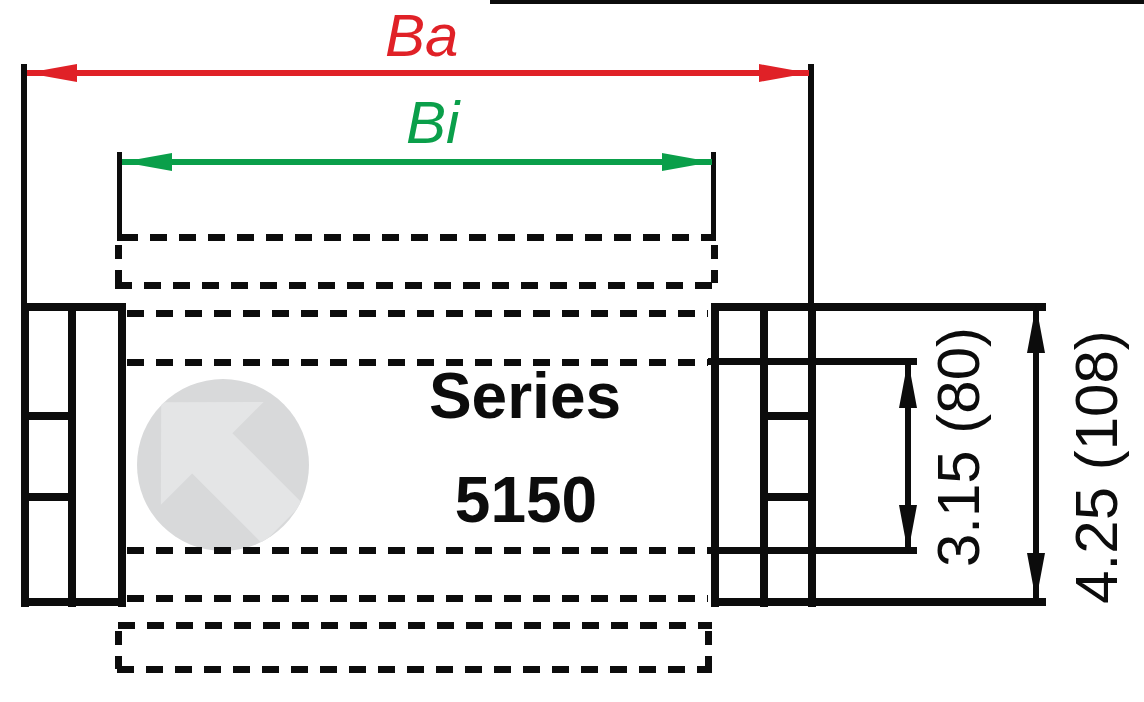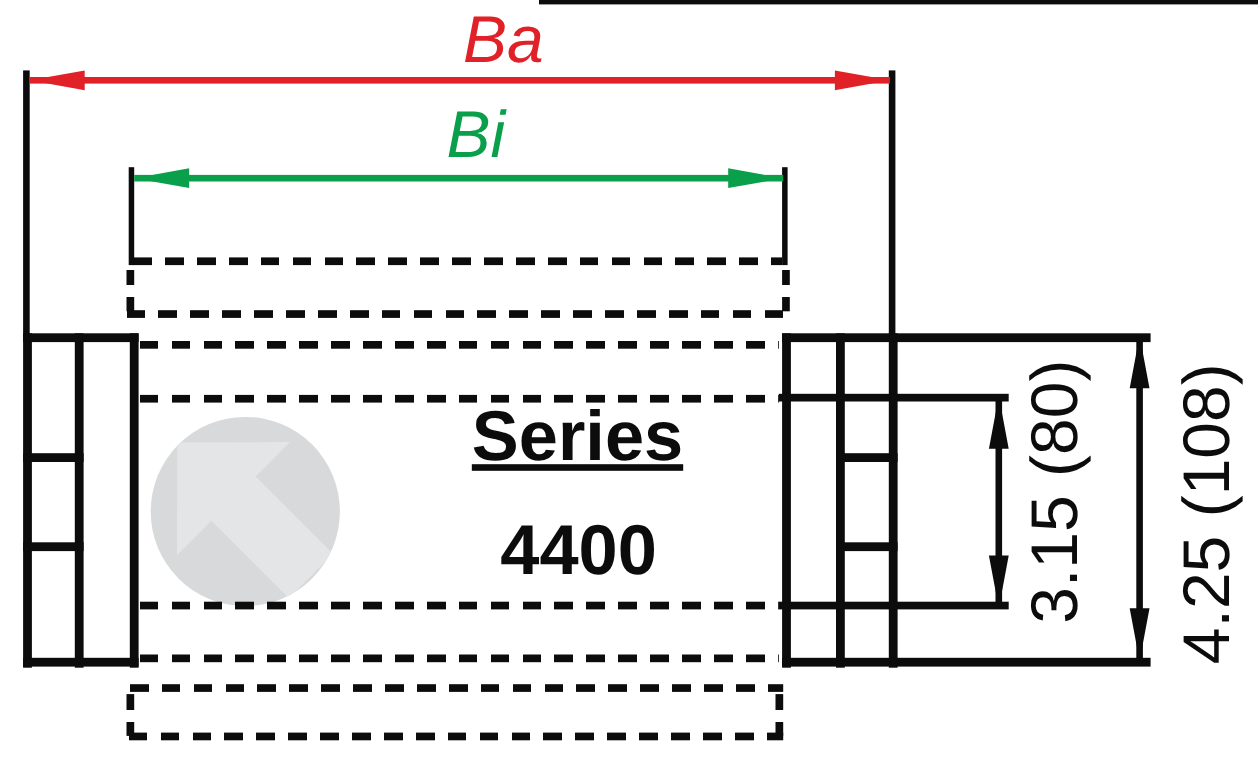--- a/index.html
+++ b/index.html
@@ -19,21 +19,21 @@
   .arr-left {border-top:9px solid transparent;border-bottom:9px solid transparent;border-right:50px solid var(--c,#0c0c0c);}
   .arr-right{border-top:9px solid transparent;border-bottom:9px solid transparent;border-left:50px solid var(--c,#0c0c0c);}
   .arr-up   {border-left:9px solid transparent;border-right:9px solid transparent;border-bottom:48px solid var(--line-black,#0c0c0c);}
   .arr-down {border-left:9px solid transparent;border-right:9px solid transparent;border-top:48px solid var(--line-black,#0c0c0c);}
   .red  {--c:var(--outer-width-accent,#e02127);}
   .green{--c:var(--inner-width-accent,#0a9f4a);}
   .ba-line{position:absolute;background:var(--outer-width-accent,#e02127);}
   .bi-line{position:absolute;background:var(--inner-width-accent,#0a9f4a);}
   
   .t{position:absolute;white-space:nowrap;}
-  .lbl-ba{font:italic 400 60px/1.05 "Liberation Sans",sans-serif;color:var(--outer-width-accent,#e02127);margin-left:36px;}
+  .lbl-ba{font:italic 400 60px/1.05 "Liberation Sans",sans-serif;color:var(--outer-width-accent,#e02127);}
   .lbl-bi{font:italic 400 60px/1.05 "Liberation Sans",sans-serif;color:var(--inner-width-accent,#0a9f4a);}
   .series{font:700 64px/1 "Liberation Sans",sans-serif;color:#0c0c0c;transform:translate(-50%,-50%);}
   .dim-rot{font:400 60px/1 "Liberation Sans",sans-serif;color:#0c0c0c;
     transform:translate(-50%,-50%) rotate(-90deg);}
   
   .badge{position:absolute;left:137px;top:379px;width:172px;height:172px;border-radius:50%;
     background:var(--watermark-circle-fill,#d8d9da);overflow:hidden;}
   .badge-arrow{position:absolute;left:6px;top:-2px;width:158px;height:172px;
     background:var(--watermark-arrow-fill,#e4e5e6);
     clip-path:polygon(50% 0,96% 42%,68% 42%,68% 100%,32% 100%,32% 42%,4% 42%);
@@ -109,16 +109,16 @@
   <div class="t dim-rot" style="left:959px;top:447px;">3.15 (80)</div>
 
   <div class="ln" style="left:1033px;top:307px;width:6px;height:294px;"></div>
   <div class="arr arr-up" style="left:1027px;top:305px;"></div>
   <div class="arr arr-down" style="left:1027px;top:553px;"></div>
   <div class="t dim-rot" style="left:1097px;top:467px;">4.25 (108)</div>
 
   <div class="badge-text">
   </div>
 
-  <div class="t series" style="left:525px;top:396px;text-decoration:underline;">Series</div>
-  <div class="t series" style="left:526px;top:500px;">4400</div>
+  <div class="t series" style="left:525px;top:396px;">Series</div>
+  <div class="t series" style="left:526px;top:500px;">5150</div>
 
 </div>
 
 </body></html>

